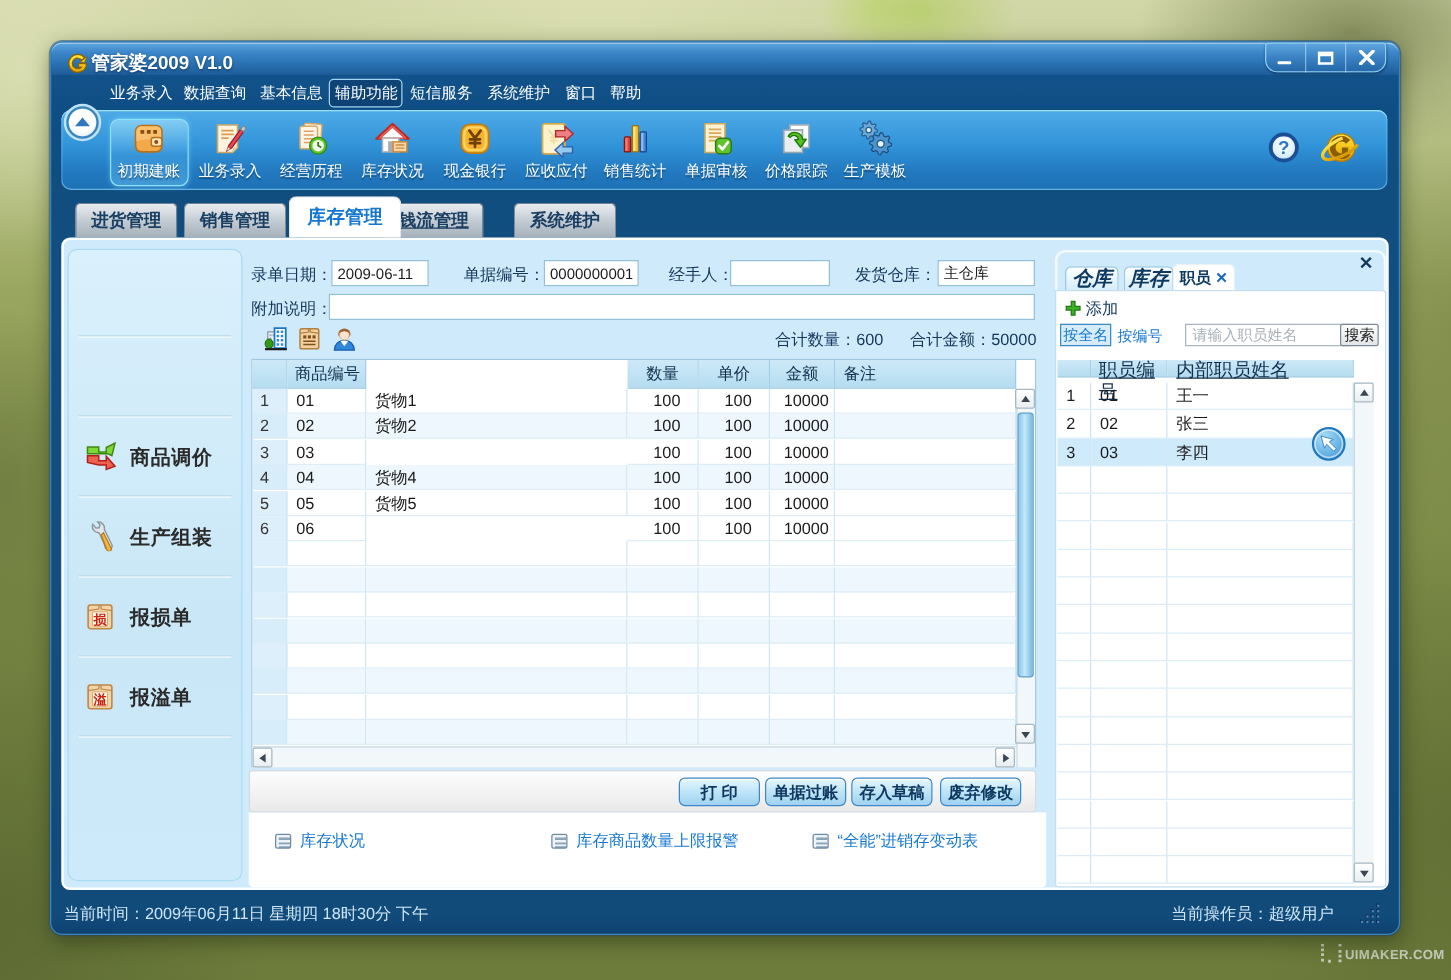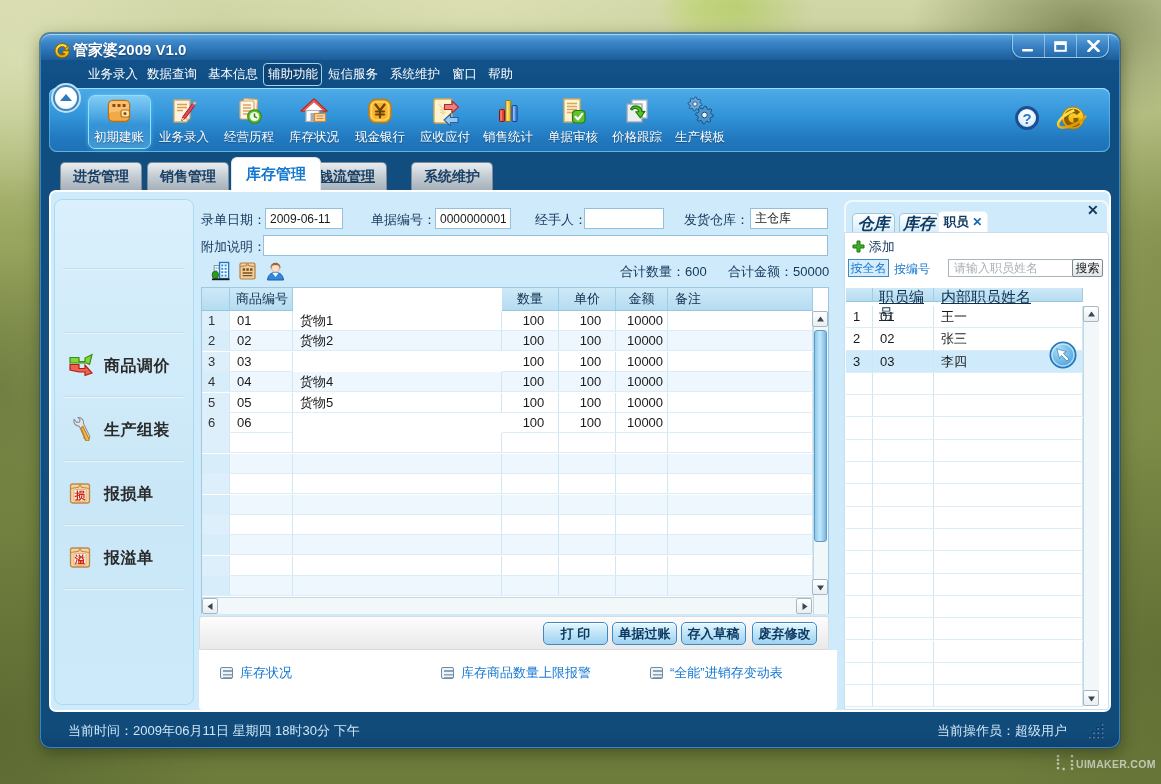--- a/index.html
+++ b/index.html
@@ -105,21 +105,21 @@
 #rbyid{position:absolute;left:49px;top:28px;font-size:12px;color:#1778d2;}
 #rsinput{position:absolute;left:92px;top:26px;width:132px;height:18px;border:1px solid #aab6be;background:#fff;font-size:12px;color:#a8b0b6;line-height:17px;padding-left:5px;margin-left:11px;}
 #rsbtn{position:absolute;left:227px;top:26px;width:31px;height:18px;border:1px solid #7a8a94;background:linear-gradient(180deg,#fcfcfc,#e2e6e8);font-size:12px;color:#222;text-align:center;line-height:17px;border-radius:2px;}
 #rtable{position:absolute;left:1px;top:55px;width:254px;height:418px;background:#fff;}
 .rth{position:absolute;top:0;height:14px;background:linear-gradient(180deg,#cde9f8,#b5dcf0);border-right:1px solid #9fcce6;border-bottom:1px solid #96c6e0;font-size:15px;color:#10304e;line-height:17px;text-decoration:underline;}
 .rrow{position:absolute;left:0;width:254px;height:22.3px;}
 .rrow .rc{position:absolute;height:22.3px;border-right:1px solid #cfe6f3;border-bottom:1px solid #dcedf7;font-size:13px;color:#1a1a1a;line-height:21px;padding-left:7px;}
 #rcursor{position:absolute;left:204px;top:140px;z-index:5;}
 
 #statusbar{position:absolute;left:1px;bottom:1px;width:1078px;height:34px;border-radius:0 0 9px 9px;color:#cfe6f8;font-size:13px;}
-#statusbar .lt{position:absolute;left:27px;top:9px;}
+#statusbar .lt{position:absolute;left:10px;top:9px;}
 #statusbar .rt{position:absolute;right:52px;top:9px;}
 #grip{position:absolute;right:13px;bottom:6px;width:19px;height:19px;}
 </style>
 </head>
 <body>
 <div id="bg"></div>
 <svg id="wmico" viewBox="0 0 18 17">
  <g stroke="rgba(228,234,228,.72)" stroke-width="2.4" fill="none">
   <path d="M2 0 V10 M2 12 V15 M16 0 V3 M16 5 V15" stroke-dasharray="2.2 1.6"></path>
   <path d="M6.5 14 H9" stroke-dasharray="2.2 1.6"></path>

